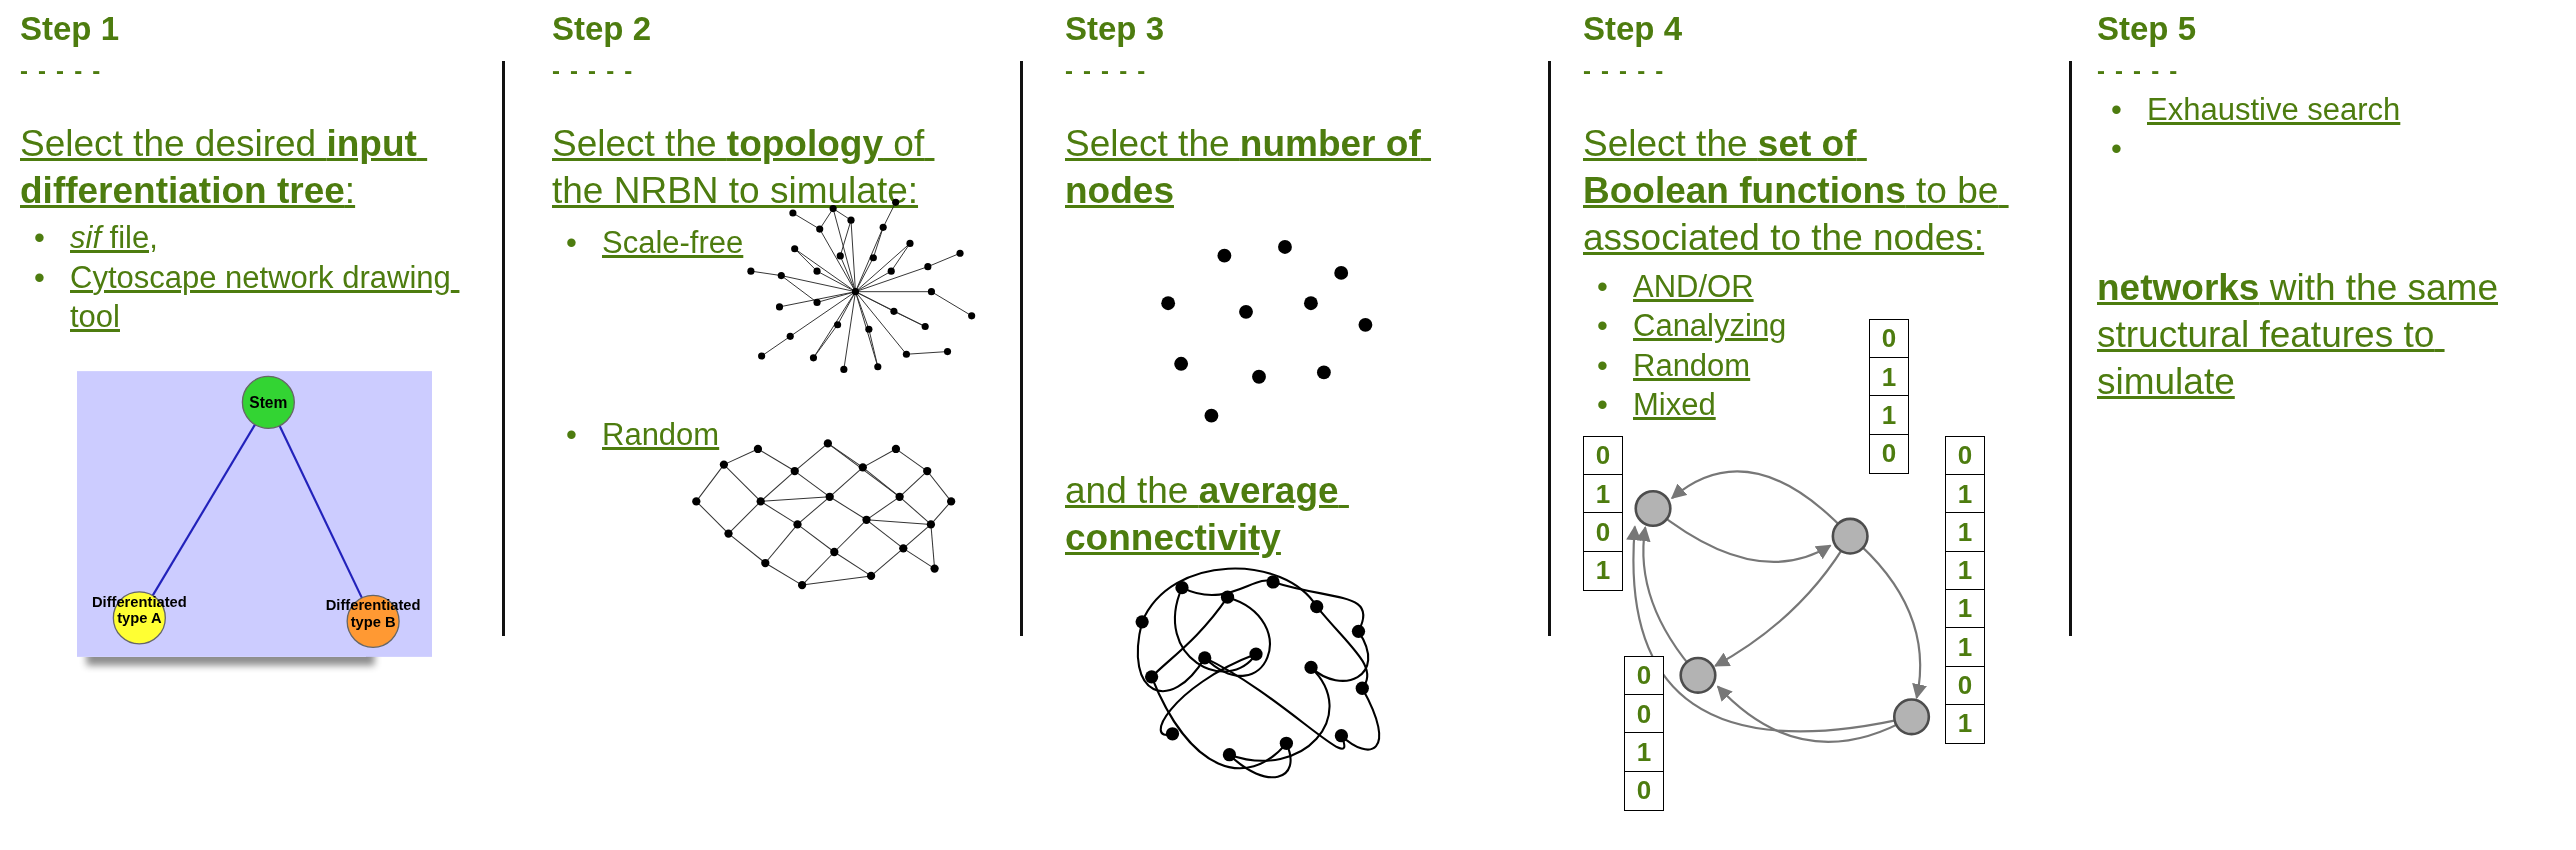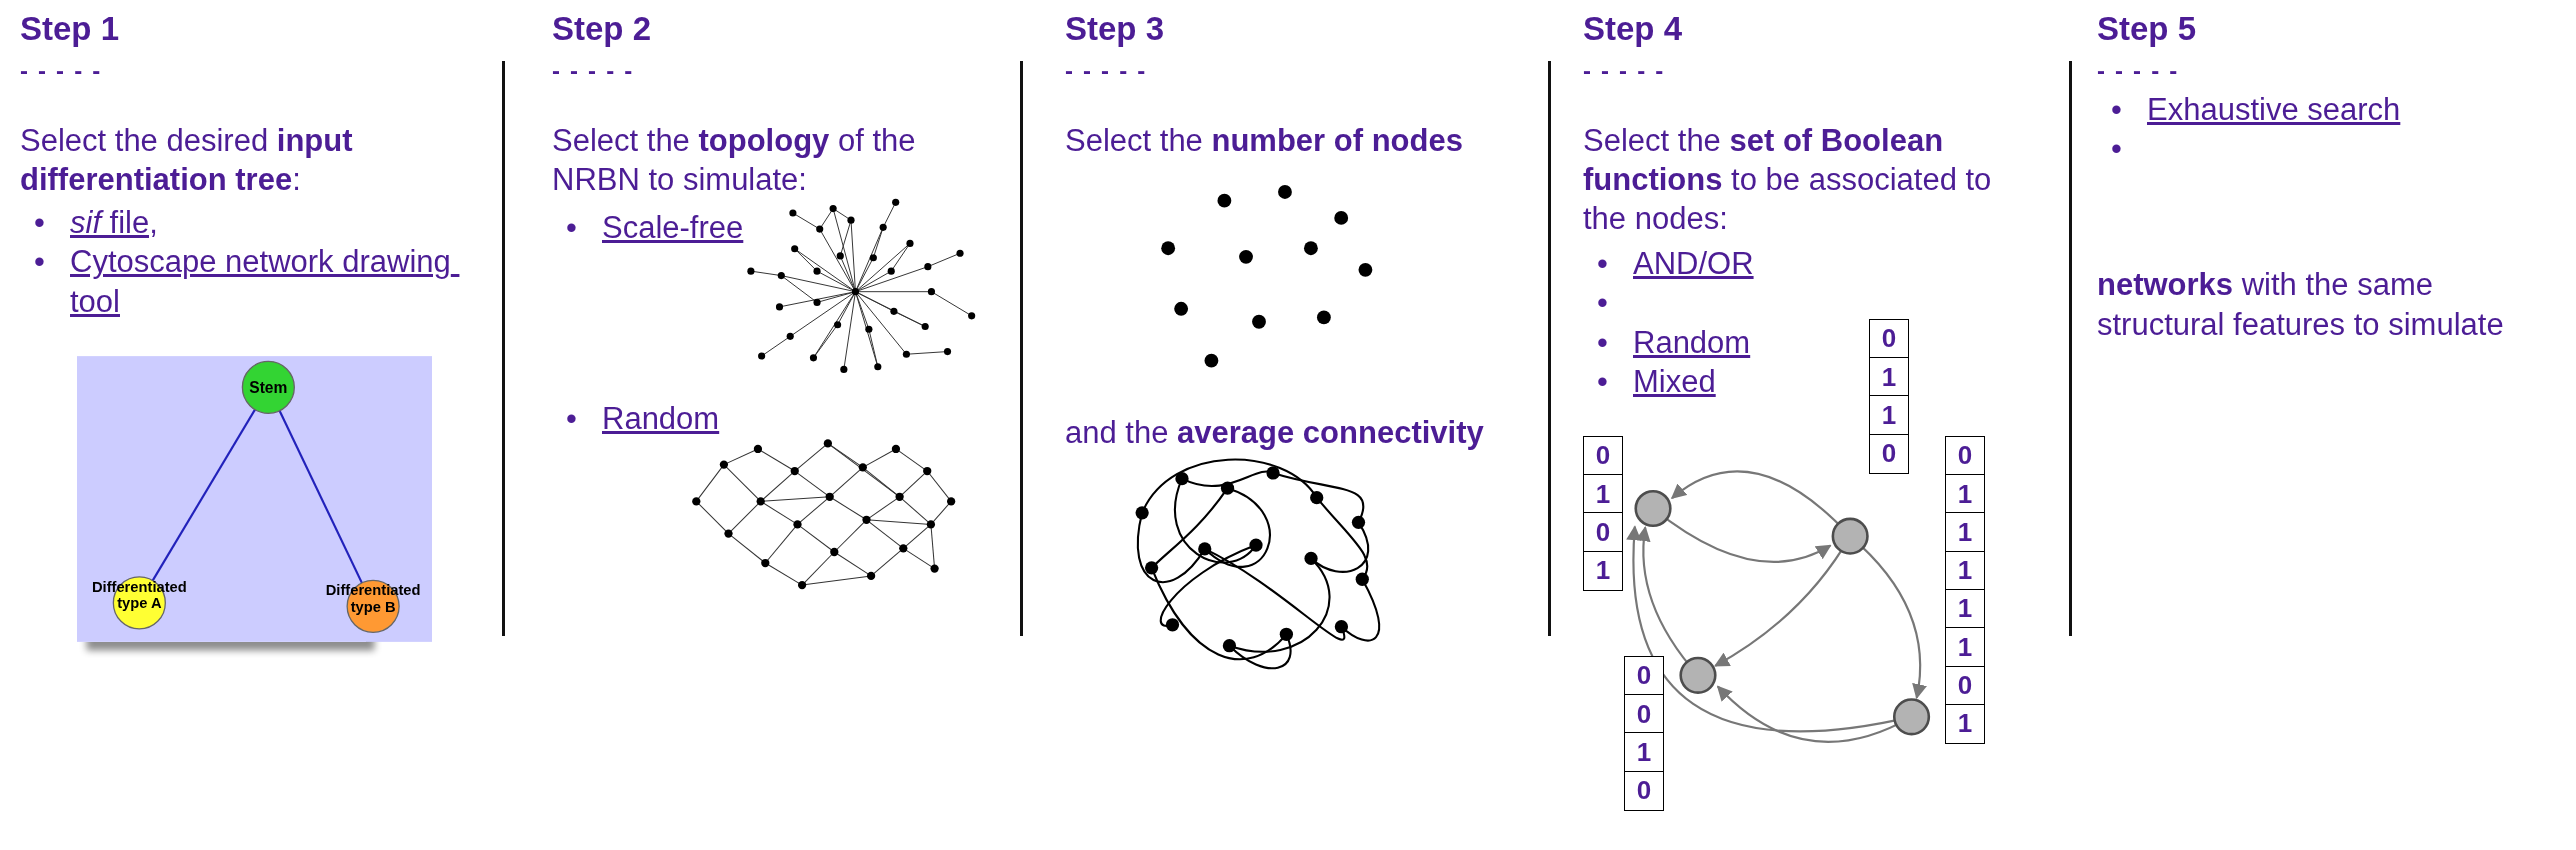--- a/index.html
+++ b/index.html
@@ -1,21 +1,21 @@
 <!DOCTYPE html>
 <html style="font-size:14px"><head>
 <meta charset="utf-8">
 <style>
   html,body{margin:0;padding:0;background:#fff;}
   .page{
     position:relative;
     width:2576px;
     height:851px;
     background:#fff;
-    color:#4c1d95;
+    color:#4d7c0f;
     font-family:"Liberation Sans", sans-serif;
     overflow:hidden;
   }
   .divider{
     position:absolute;
     top:61px;
     width:2.6px;
     height:575px;
     background:#111;
   }
@@ -38,23 +38,24 @@
     line-height:1.2;
   }
   .dashes{
     font-size:24px;
     font-weight:bold;
     margin-top:10.4px;
     letter-spacing:1.7px;
     line-height:1;
   }
   .para{
-    font-size:31px;
+    font-size:37px;
     line-height:1.27;
     margin:38px 0 0 0;
+    text-decoration:underline;
   }
   #col1 .para{width:415px;}
   #col2 .para{width:407px;}
   #col3 .para{width:472px;}
   #col4 .para{width:424px;}
   #col5 .para{width:450px;}
   .seg{white-space:pre-wrap;}
   b.seg{font-weight:bold;}
   i.seg{font-style:italic;margin-top:16px;}
 
@@ -378,20 +379,21 @@
     <h2 class="step-title">Step 4</h2>
     <div class="dashes">- - - - -</div>
     <p class="para"><span class="seg">Select the </span><b class="seg">set of Boolean functions</b><span class="seg"> to be associated to the nodes:</span></p>
     <div class="bullets" style="margin-top:5.2px">
       <div class="bullet">
         <span class="dot">•</span>
         <span class="btext seg">AND/OR</span>
       </div>
       <div class="bullet">
         <span class="dot">•</span>
+        <span class="btext seg">Canalyzing</span>
       </div>
       <div class="bullet">
         <span class="dot">•</span>
         <span class="btext seg">Random</span>
       </div>
       <div class="bullet">
         <span class="dot">•</span>
         <span class="btext seg">Mixed</span>
       </div>
     </div>

